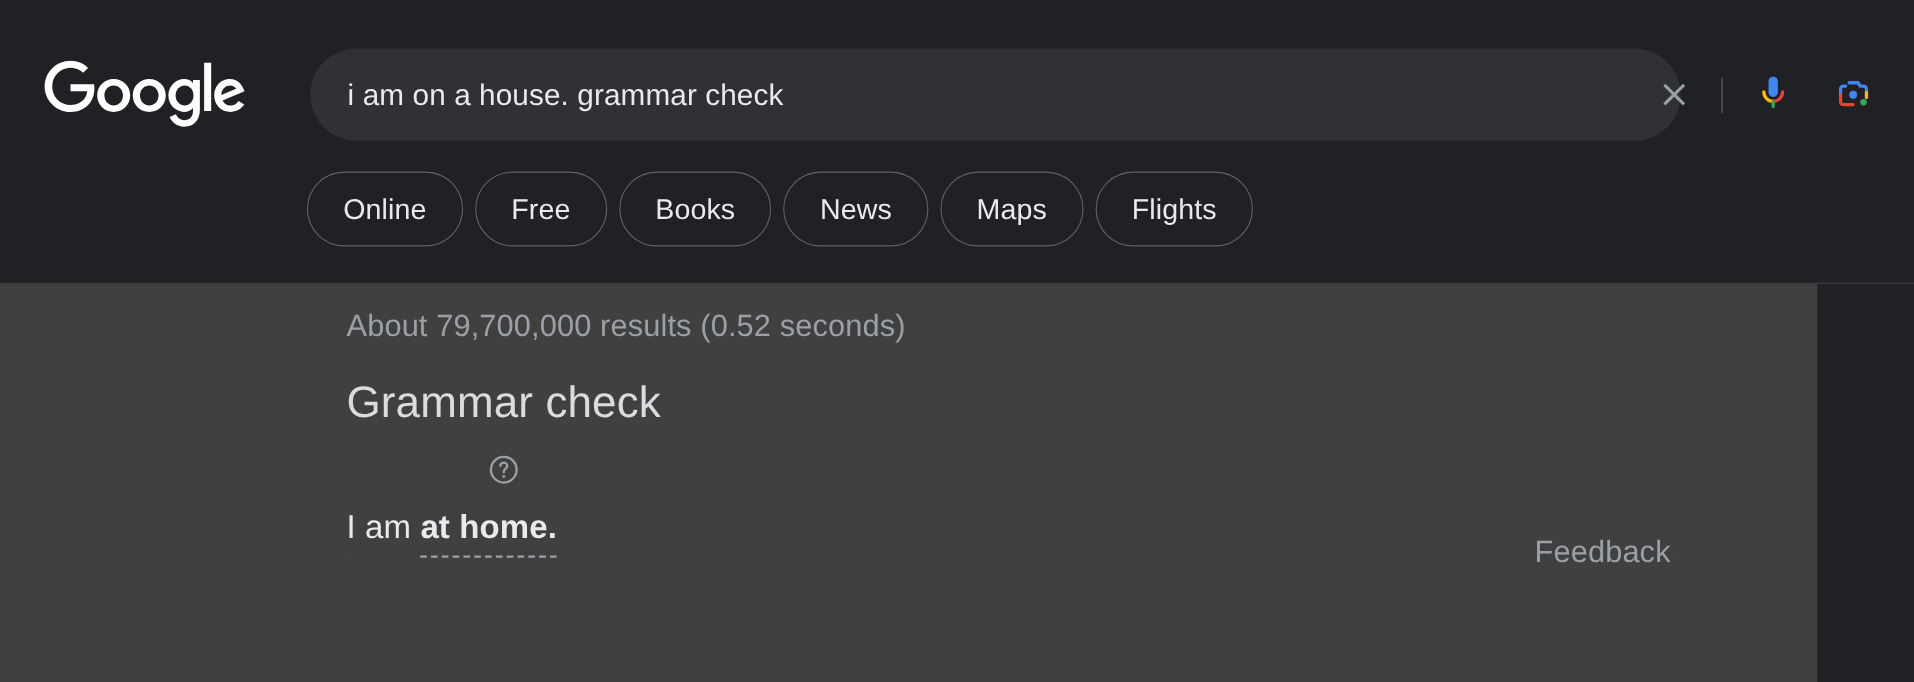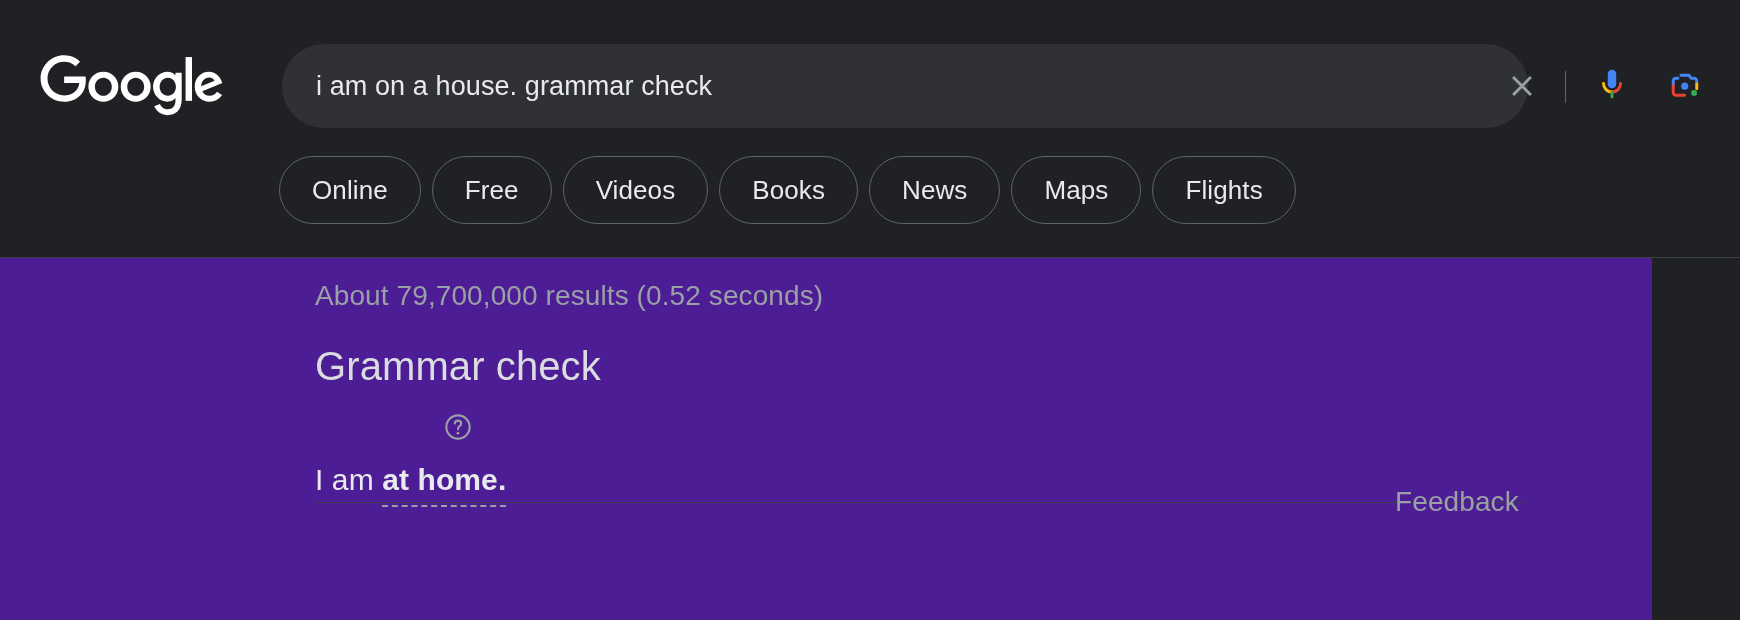--- a/index.html
+++ b/index.html
@@ -13,21 +13,21 @@
     background: #202124;
     font-family: "Liberation Sans", "DejaVu Sans", sans-serif;
     overflow: hidden;
     -webkit-font-smoothing: antialiased;
   }
 
   #page {
     position: relative;
     width: 1652px;
     height: 620px;
-    background: #4c1d95;
+    background: #404040;
   }
 
   
   .header {
     position: absolute;
     left: 0;
     top: 0;
     width: 1740px;
     height: 258px;
     background: #202124;
@@ -257,21 +257,20 @@
         <svg viewBox="0 0 24 24" xmlns="http://www.w3.org/2000/svg">
           <circle cx="10.3" cy="10.3" r="6.3" fill="none" stroke="#8ab4f8" stroke-width="2"></circle>
           <path d="M15.1 15.1 20.3 20.3" fill="none" stroke="#8ab4f8" stroke-width="2" stroke-linecap="round"></path>
         </svg>
       </div>
     </div>
 
     <div class="chips">
       <div class="chip">Online</div>
       <div class="chip">Free</div>
-      <div class="chip">Videos</div>
       <div class="chip">Books</div>
       <div class="chip">News</div>
       <div class="chip">Maps</div>
       <div class="chip">Flights</div>
     </div>
   </div>
 
   <div class="main">
 
     <div class="result-stats">About 79,700,000 results (0.52 seconds)</div>

